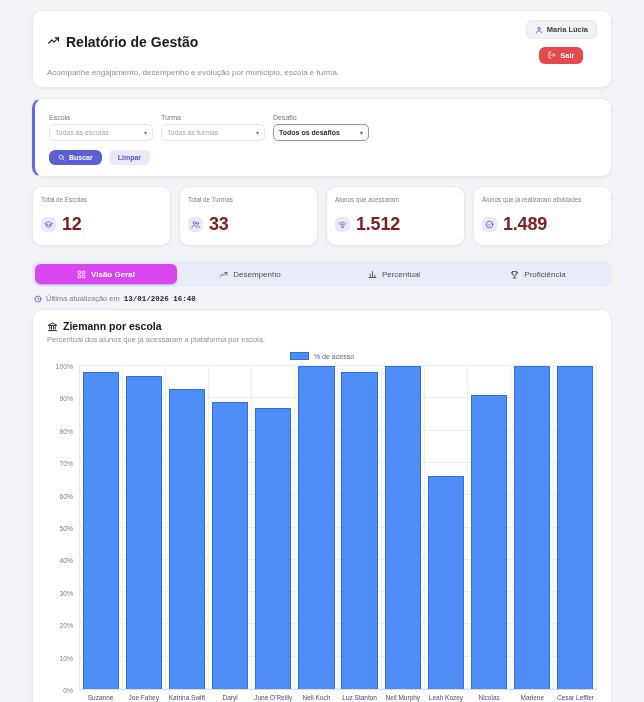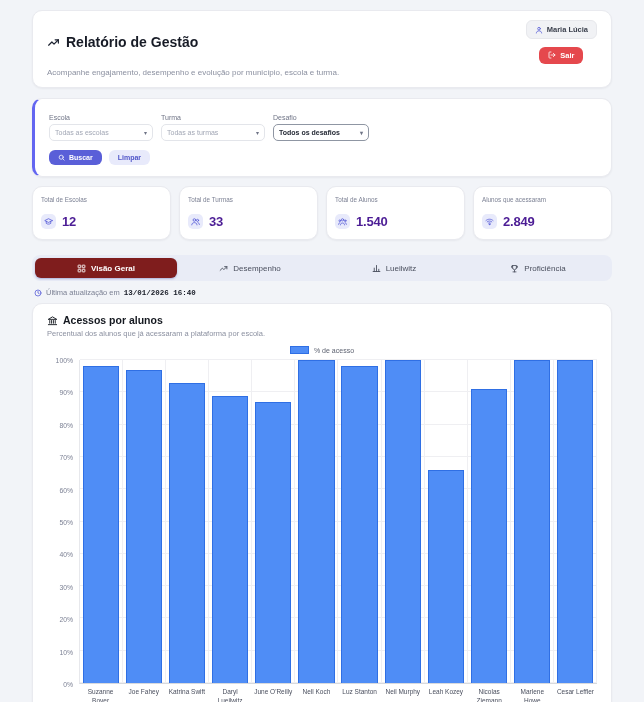--- a/index.html
+++ b/index.html
@@ -15,21 +15,21 @@
     background:#fff;
     border:1px solid #e9eaef;
     border-radius:10px;
     box-shadow:0 1px 2px rgba(16,24,40,.05);
   }
   svg { display:block; }
 
   
   .header-card { padding:9px 14px 10px; }
   .header-top { display:flex; align-items:center; justify-content:space-between; }
-  .title-wrap { display:flex; align-items:center; gap:6px; }
+  .title-wrap { display:flex; gap:6px; }
   .page-title { font-size:14px; font-weight:bold; color:#171b26; }
   .page-subtitle { font-size:8px; color:#8b90a0; margin-top:4px; }
   .header-actions { display:flex; align-items:center; gap:8px;flex-direction:column; }
   .user-chip {
     display:flex; align-items:center; gap:4px;
     background:#f1f2f5; border:1px solid #e7e8ec; border-radius:6px;
     padding:4px 8px; font-size:7.5px; font-weight:bold; color:#3a3f4c; cursor:pointer;
   }
   .logout-btn {
     display:flex; align-items:flex-start; gap:4px;
@@ -66,32 +66,32 @@
 
   
   .stats-row { display:flex; gap:8px; margin-top:9px; }
   .stat-card { flex:1; padding:9px 8px 10px; min-width:0; }
   .stat-label { font-size:6.3px; color:#7c8194; white-space:nowrap; overflow:hidden; }
   .stat-value-row { display:flex; align-items:center; gap:6px; margin-top:11px; }
   .stat-icon {
     width:15px; height:15px; border-radius:5px; background:#e8eafb; color:#5a5fd8;
     display:flex; align-items:center; justify-content:center; flex:none;
   }
-  .stat-value { font-size:13px; font-weight:bold; color:#4c1d95; letter-spacing:-.2px; }
+  .stat-value { font-size:18px; font-weight:bold; color:#7f1d1d; letter-spacing:-.2px; }
 
   
   .tabs-bar {
     display:flex; gap:2px; margin-top:15px; background:#e9ecf6;
     border-radius:8px; padding:3px; height:26px;
   }
   .tab {
     flex:1; display:flex; align-items:center; justify-content:center; gap:5px;
     font-size:8px; color:#4a4f5e; border-radius:6px; cursor:pointer;
   }
-  .tab.active { background:#7f1d1d; color:#fff; font-weight:bold; box-shadow:0 1px 2px rgba(60,60,160,.35); }
+  .tab.active { background:#d946ef; color:#fff; font-weight:bold; box-shadow:0 1px 2px rgba(60,60,160,.35); }
 
   
   .last-update { display:flex; align-items:center; gap:4px; margin:7px 0 6px 2px;
     font-size:7.5px; color:#7c8194; }
   .last-update .dt { color:#171b26; font-weight:bold;font-family:Liberation Mono, monospace; }
   .clock { color:#5a5fd8; }
 
   
   .chart-card { padding:10px 14px 14px; }
   .chart-title-row { display:flex; align-items:center; gap:5px; }
@@ -217,47 +217,43 @@
               <circle cx="9" cy="8" r="3.5"></circle>
               <path d="M2 21c0-3.8 3.2-6 7-6s7 2.2 7 6"></path>
               <circle cx="17.5" cy="9" r="2.8"></circle>
               <path d="M18.5 15.2c2.4.5 3.9 2.1 3.9 4.8"></path>
             </svg>
         </span>
         <span class="stat-value">33</span>
       </div>
     </div>
     <div class="card stat-card">
-      <div class="stat-label">Total de Alunos</div>
-      <div class="stat-value-row">
-        <span class="stat-icon">
-          <svg width="9" height="9" viewBox="0 0 24 24" fill="none" stroke="currentColor" stroke-width="2.2" stroke-linecap="round" stroke-linejoin="round">
-              <circle cx="12" cy="7.5" r="3"></circle>
-              <path d="M6.5 21c0-3.2 2.4-5 5.5-5s5.5 1.8 5.5 5"></path>
-              <circle cx="4.8" cy="10" r="2.2"></circle>
-              <path d="M1.5 19.5c0-2.5 1.5-3.8 3.5-4"></path>
-              <circle cx="19.2" cy="10" r="2.2"></circle>
-              <path d="M22.5 19.5c0-2.5-1.5-3.8-3.5-4"></path>
-            </svg>
-        </span>
-        <span class="stat-value">1.540</span>
-      </div>
-    </div>
-    <div class="card stat-card">
       <div class="stat-label">Alunos que acessaram</div>
       <div class="stat-value-row">
         <span class="stat-icon">
           <svg width="9" height="9" viewBox="0 0 24 24" fill="none" stroke="currentColor" stroke-width="2.2" stroke-linecap="round">
               <path d="M2.5 9.5c5.5-5 13.5-5 19 0"></path>
               <path d="M5.8 13c3.6-3.2 8.8-3.2 12.4 0"></path>
               <path d="M9.2 16.4c1.7-1.5 3.9-1.5 5.6 0"></path>
               <circle cx="12" cy="19.5" r="1.2" fill="currentColor"></circle>
             </svg>
         </span>
-        <span class="stat-value">2.849</span>
+        <span class="stat-value">1.512</span>
+      </div>
+    </div>
+    <div class="card stat-card">
+      <div class="stat-label">Alunos que já realizaram atividades</div>
+      <div class="stat-value-row">
+        <span class="stat-icon">
+          <svg width="9" height="9" viewBox="0 0 24 24" fill="none" stroke="currentColor" stroke-width="2.2" stroke-linecap="round" stroke-linejoin="round">
+              <circle cx="12" cy="12" r="9"></circle>
+              <polyline points="8.2 12.4 11 15.2 15.8 9.6"></polyline>
+            </svg>
+        </span>
+        <span class="stat-value">1.489</span>
       </div>
     </div>
   </div>
 
   <div class="tabs-bar">
     <div class="tab active">
       <span>
         <svg width="9" height="9" viewBox="0 0 24 24" fill="none" stroke="currentColor" stroke-width="2.4">
             <rect x="3" y="3" width="7" height="7" rx="1"></rect>
             <rect x="14" y="3" width="7" height="7" rx="1"></rect>
@@ -278,21 +274,21 @@
     </div>
     <div class="tab">
       <span>
         <svg width="9" height="9" viewBox="0 0 24 24" fill="none" stroke="currentColor" stroke-width="2.4" stroke-linecap="round">
             <line x1="6" y1="20" x2="6" y2="11"></line>
             <line x1="12" y1="20" x2="12" y2="4"></line>
             <line x1="18" y1="20" x2="18" y2="14"></line>
             <line x1="3" y1="20" x2="21" y2="20"></line>
           </svg>
       </span>
-      <span>Lueilwitz</span>
+      <span>Percentual</span>
     </div>
     <div class="tab">
       <span>
         <svg width="9" height="9" viewBox="0 0 24 24" fill="none" stroke="currentColor" stroke-width="2.2" stroke-linecap="round" stroke-linejoin="round">
             <path d="M8 21h8"></path>
             <path d="M12 17v4"></path>
             <path d="M7 4h10v6a5 5 0 0 1-10 0V4z"></path>
             <path d="M7 6H4v2a3 3 0 0 0 3 3"></path>
             <path d="M17 6h3v2a3 3 0 0 1-3 3"></path>
           </svg>
@@ -318,21 +314,21 @@
         <svg width="11" height="11" viewBox="0 0 24 24" fill="none" stroke="#14181f" stroke-width="2" stroke-linecap="round" stroke-linejoin="round">
             <path d="M3 9.5 12 4l9 5.5"></path>
             <line x1="4" y1="9.5" x2="20" y2="9.5"></line>
             <line x1="6" y1="12" x2="6" y2="18"></line>
             <line x1="10" y1="12" x2="10" y2="18"></line>
             <line x1="14" y1="12" x2="14" y2="18"></line>
             <line x1="18" y1="12" x2="18" y2="18"></line>
             <line x1="3" y1="21" x2="21" y2="21"></line>
           </svg>
       </span>
-      <span class="chart-title">Acessos por alunos</span>
+      <span class="chart-title">Ziemann por escola</span>
     </div>
     <div class="chart-subtitle">Percentual dos alunos que já acessaram a plataforma por escola.</div>
 
     <div class="legend">
       <span class="legend-swatch" style="background: rgb(79, 141, 246); border-color: rgb(47, 111, 228);"></span>
       <span class="legend-label">% de acesso</span>
     </div>
 
     <div class="plot-row">
       <div class="y-axis">

